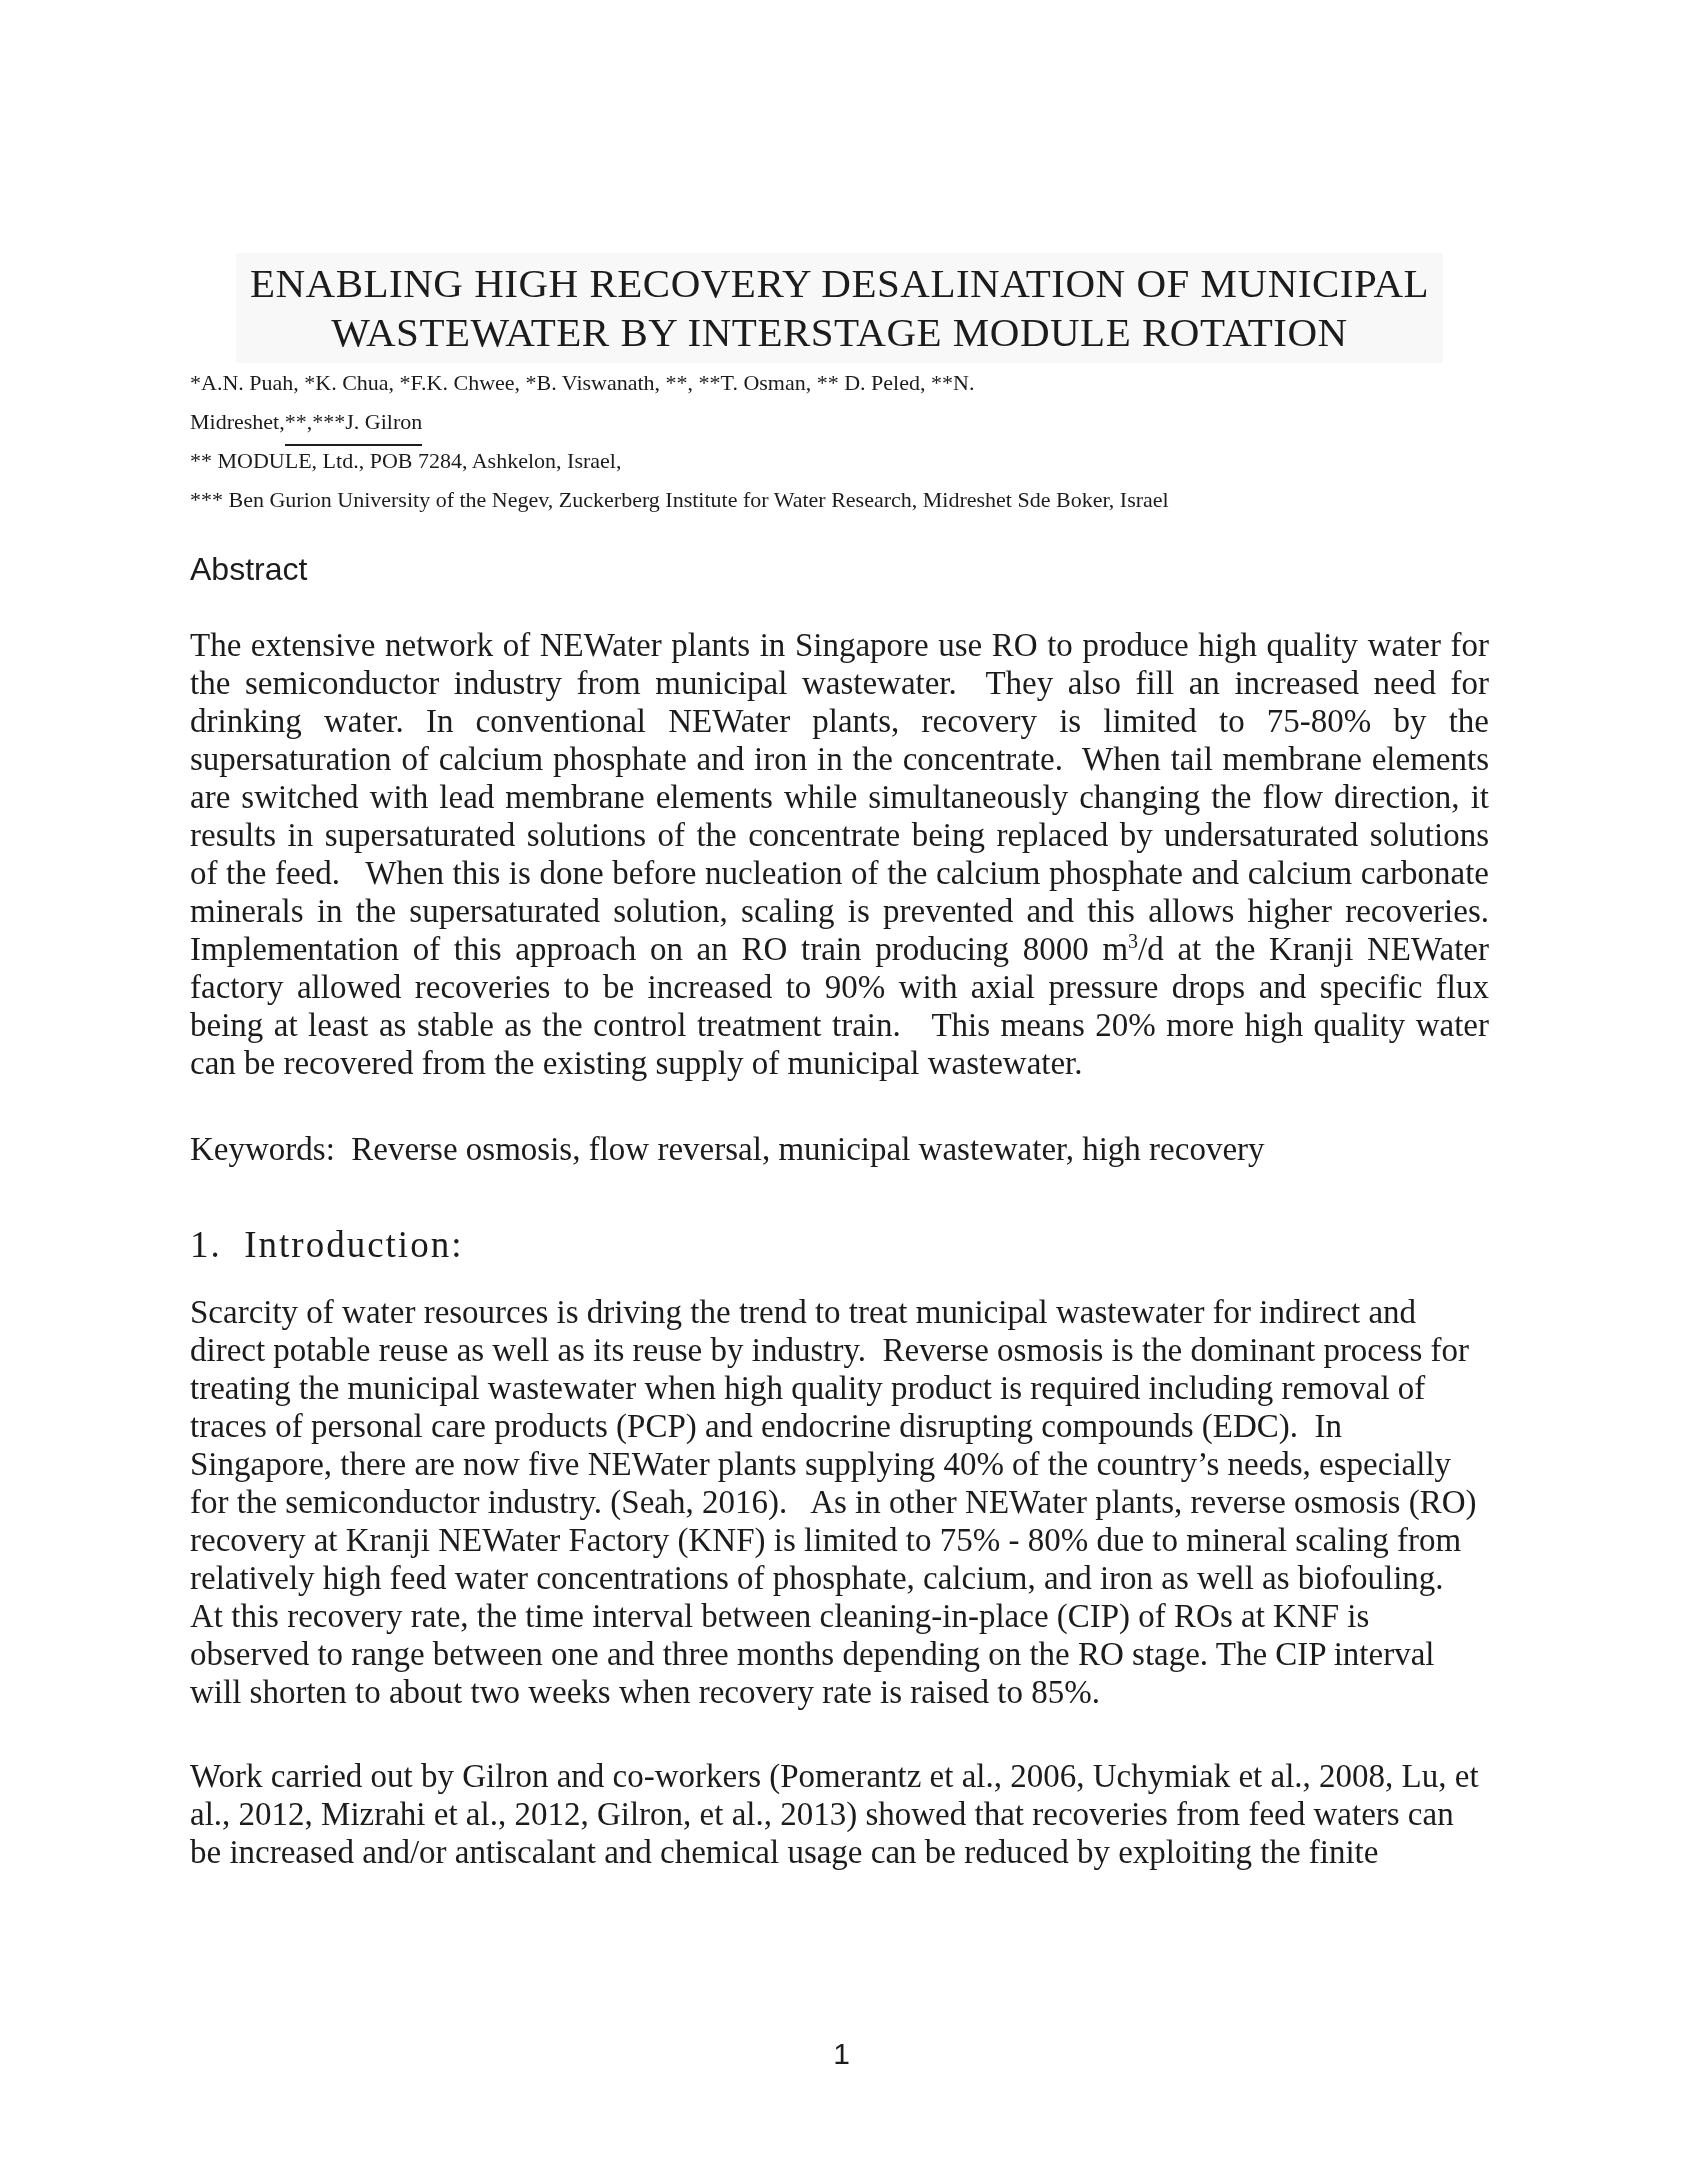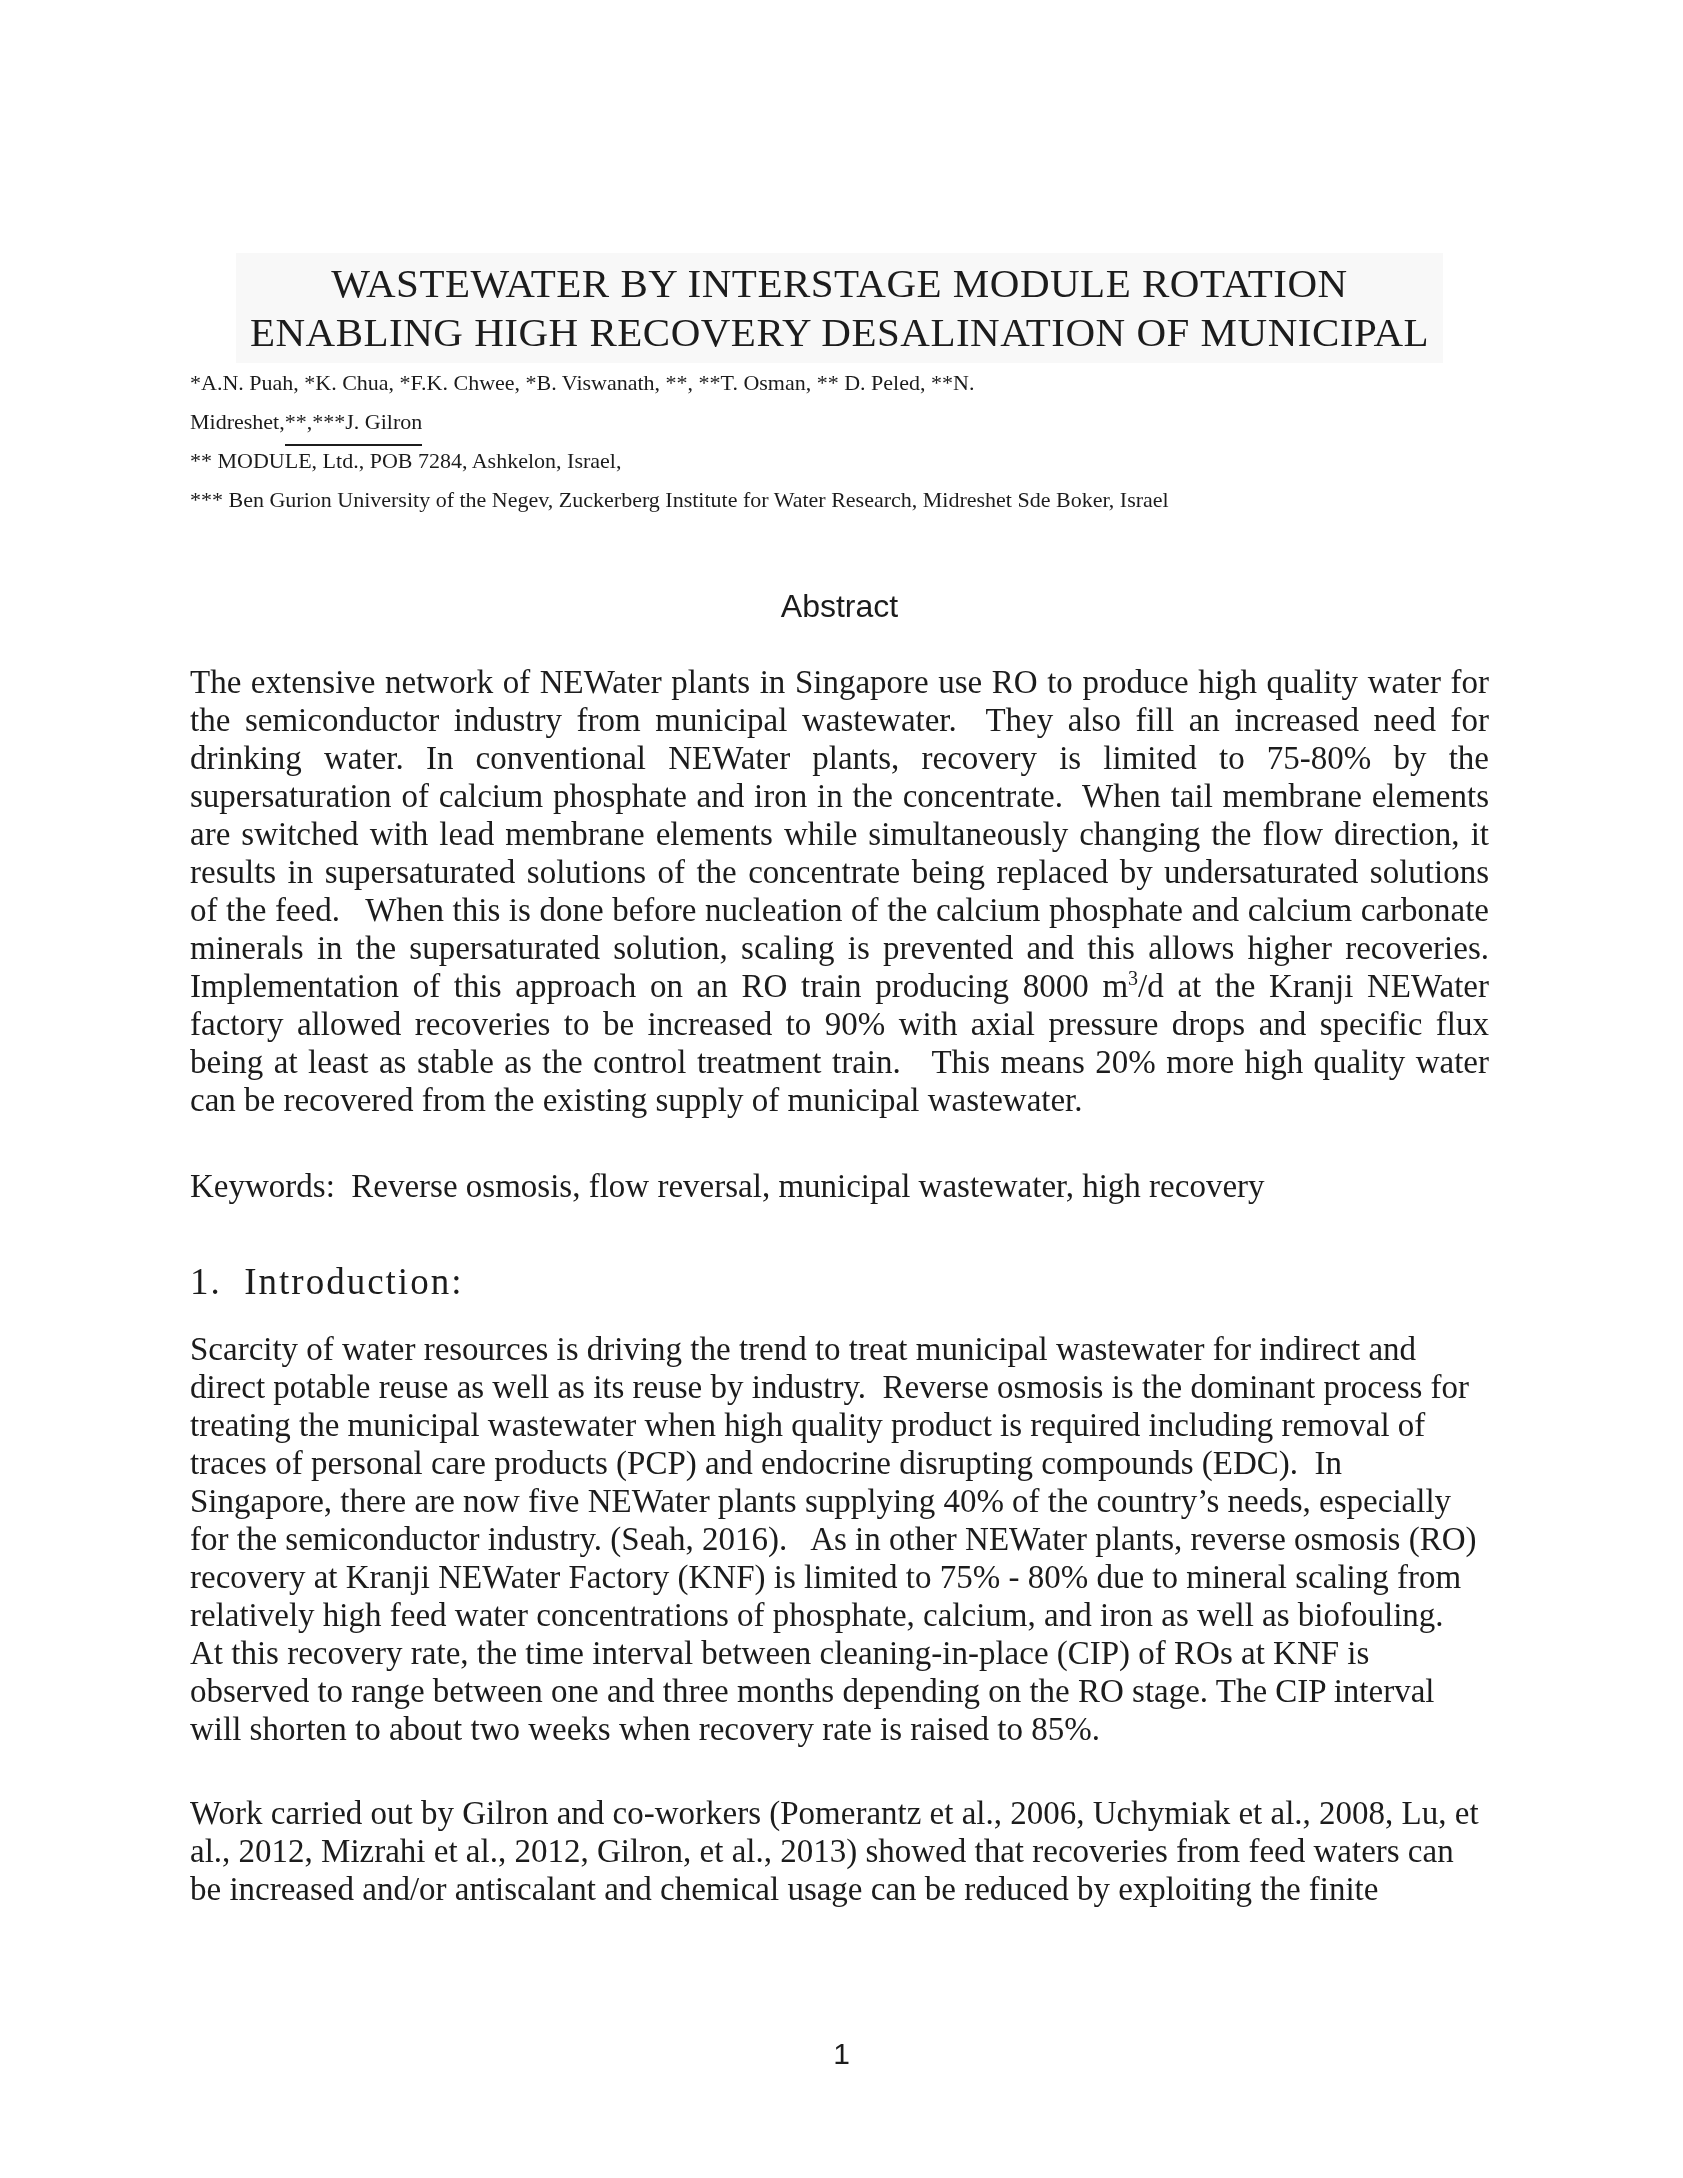--- a/index.html
+++ b/index.html
@@ -37,22 +37,22 @@
   .byline-block {
     font-size: 22px;
     line-height: 39px;
   }
   .underlined {
     border-bottom: 2px solid #1c1c1c;
     padding-bottom: 10px;
   }
 
   .abstract-heading {
-    margin-top: 70px;
-    text-align: center;
+    margin-top: 33px;
+    text-align: left;
     font-family: "Liberation Sans", sans-serif;
     font-size: 32px;
     line-height: 34px;
   }
 
   .body-text {
     font-size: 33px;
     line-height: 38px;
   }
   .abstract-body {
@@ -90,22 +90,22 @@
   }
 </style>
 </head>
 <body>
 
 <div class="page">
   <div class="content">
 
     <div class="title-wrap">
       <h1 class="title">
+        <span class="title-line">ENABLING HIGH RECOVERY DESALINATION OF MUNICIPAL</span>
         <span class="title-line">WASTEWATER BY INTERSTAGE MODULE ROTATION</span>
-        <span class="title-line">ENABLING HIGH RECOVERY DESALINATION OF MUNICIPAL</span>
       </h1>
     </div>
 
     <div class="byline-block">
       <div>*A.N. Puah, *K. Chua, *F.K. Chwee, *B. Viswanath, **, **T. Osman, ** D. Peled, **N.</div>
       <div><span>Midreshet,</span><span class="underlined">**,***J. Gilron</span></div>
       <div>** MODULE, Ltd., POB 7284, Ashkelon, Israel,</div>
       <div>*** Ben Gurion University of the Negev, Zuckerberg Institute for Water Research, Midreshet Sde Boker, Israel</div>
     </div>
 

